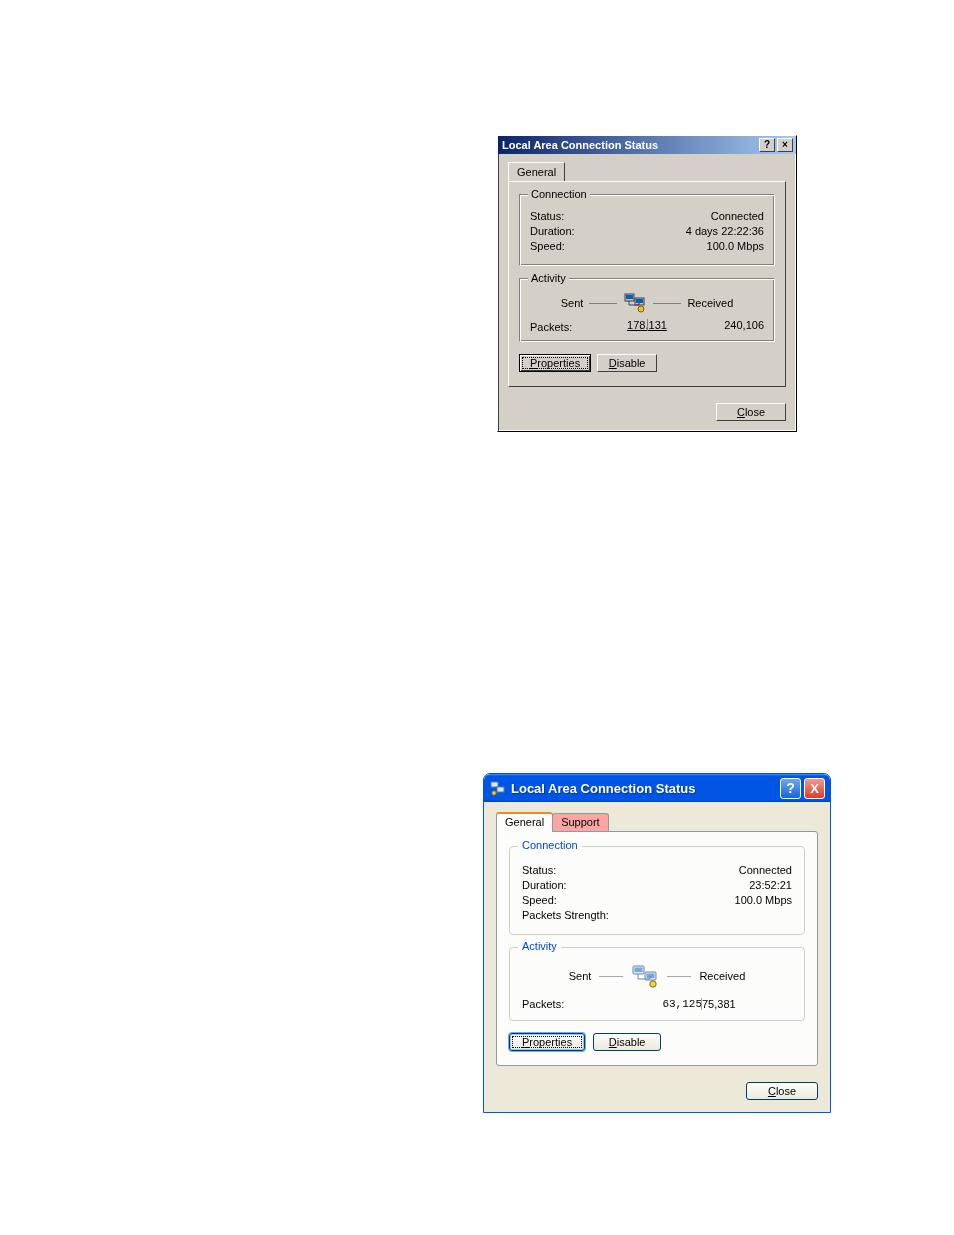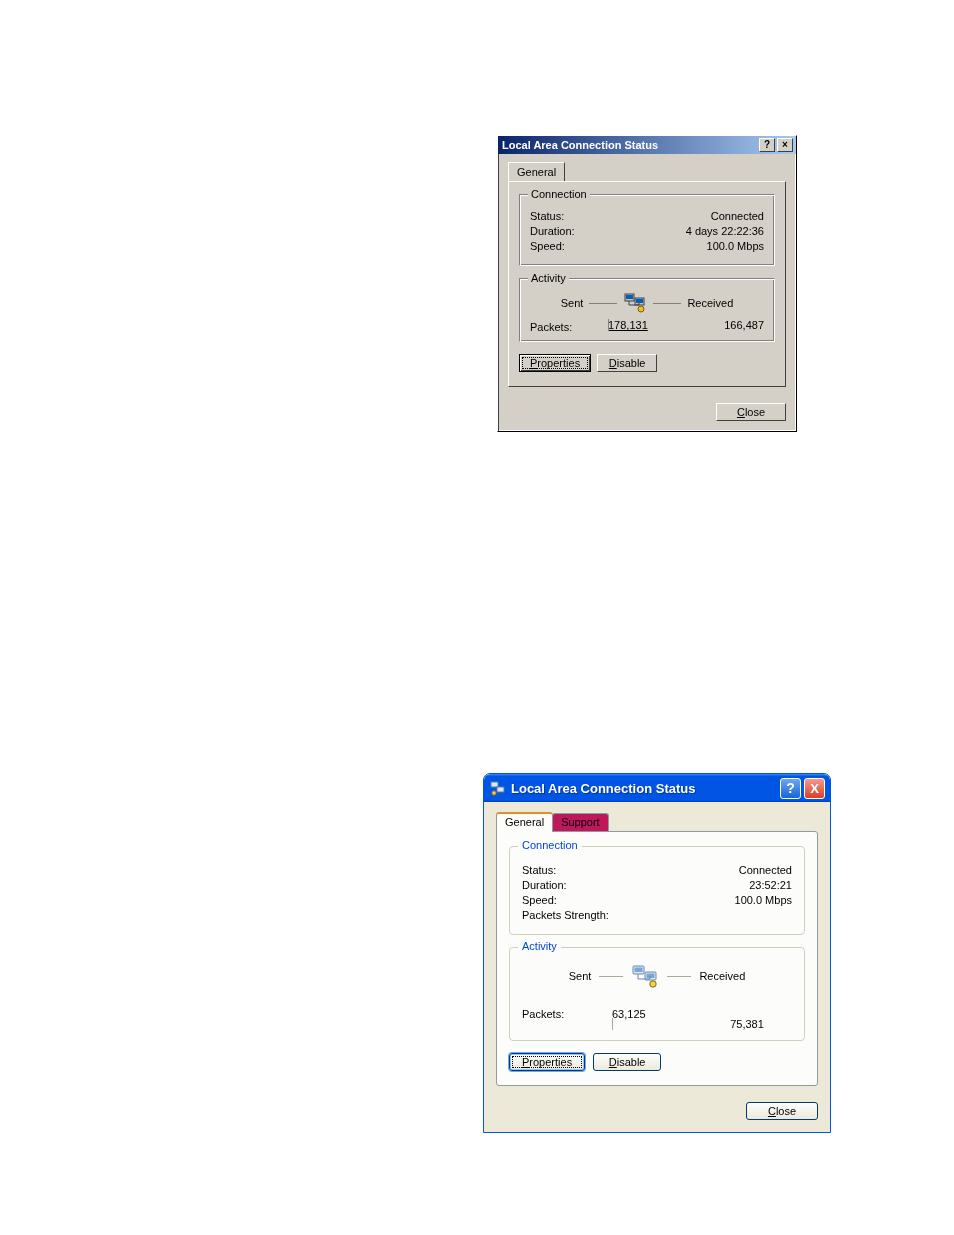--- a/index.html
+++ b/index.html
@@ -105,21 +105,21 @@
 
   .activity-row1 .midsep {
     border-left: 1px solid #808080; height: 12px; margin: 0 auto;
   }
   .activity-row1 {
     display: grid;
     grid-template-columns: 1fr 1fr 1fr;
     align-items: center;
     font-size: 11px;
   }
-  .activity-row1 .c { text-align: left; text-decoration: underline; }
+  .activity-row1 .c { text-align: center; text-decoration: underline; }
   .activity-row1 .r { text-align: right; }
 
   .btnrow1 { display: flex; gap: 6px; padding: 0 0 0 0; }
   .btn1 {
     background: #d4d0c8;
     border: 1px solid #fff;
     border-right-color: #404040;
     border-bottom-color: #404040;
     padding: 2px 10px;
     font-size: 11px;
@@ -178,21 +178,21 @@
 
   .dlg2-body { padding: 8px 12px 10px 12px; }
 
   .tabstrip2 { display: flex; position: relative; height: 21px; align-items: flex-end; }
   .tab2 {
     border: 1px solid #919b9c;
     border-bottom: none;
     border-radius: 3px 3px 0 0;
     padding: 2px 8px 3px 8px;
     font-size: 11px;
-    background: #be185d;
+    background: #fca5a5;
     margin-right: -1px;
     position: relative;
   }
   .tab2.active {
     background: #fcfcfa;
     border-top: 2px solid #e68b2c;
     padding-top: 2px;
     padding-bottom: 4px;
     z-index: 2;
     margin-bottom: -1px;
@@ -228,22 +228,22 @@
   }
   .activity-header2 .line { width: 24px; border-top: 1px solid #aca899; }
   .netwk-icon2 { width: 28px; height: 24px; }
 
   .activity-row2 {
     display: grid;
     grid-template-columns: 1fr 1fr 1fr;
     align-items: center;
     font-size: 11px;
   }
-  .activity-row2 .c { text-align: left; }
-  .activity-row2 .r { text-align: center; margin-top: 20px; }
+  .activity-row2 .c { text-align: right; font-family: Liberation Mono, monospace; }
+  .activity-row2 .r { text-align: left; }
   .activity-row2 .midsep { border-left: 1px solid #aca899; height: 14px; margin: 0 auto; }
 
   .btnrow2 { display: flex; gap: 8px; }
   .btn2 {
     background: linear-gradient(to bottom, #fdfdfd, #eceadb);
     border: 1px solid #003c74;
     border-radius: 3px;
     padding: 2px 12px;
     font-size: 11px;
     min-width: 68px;
@@ -309,21 +309,21 @@
           <span>Received</span>
         </div>
         <div class="activity-row1">
           <span>Packets:</span>
           <span></span>
           <span></span>
         </div>
         <div class="activity-row1" style="margin-top:-14px;">
           <span></span>
           <span class="c">178,131</span>
-          <span class="r">166,487</span>
+          <span class="r">240,106</span>
         </div>
         <div class="activity-row1" style="margin-top:-12px;">
           <span></span>
             <span class="c"><span class="midsep"></span></span>
             <span></span>
         </div>
       </div>
 
       <div class="btnrow1">
         <div class="btn1 focus">

